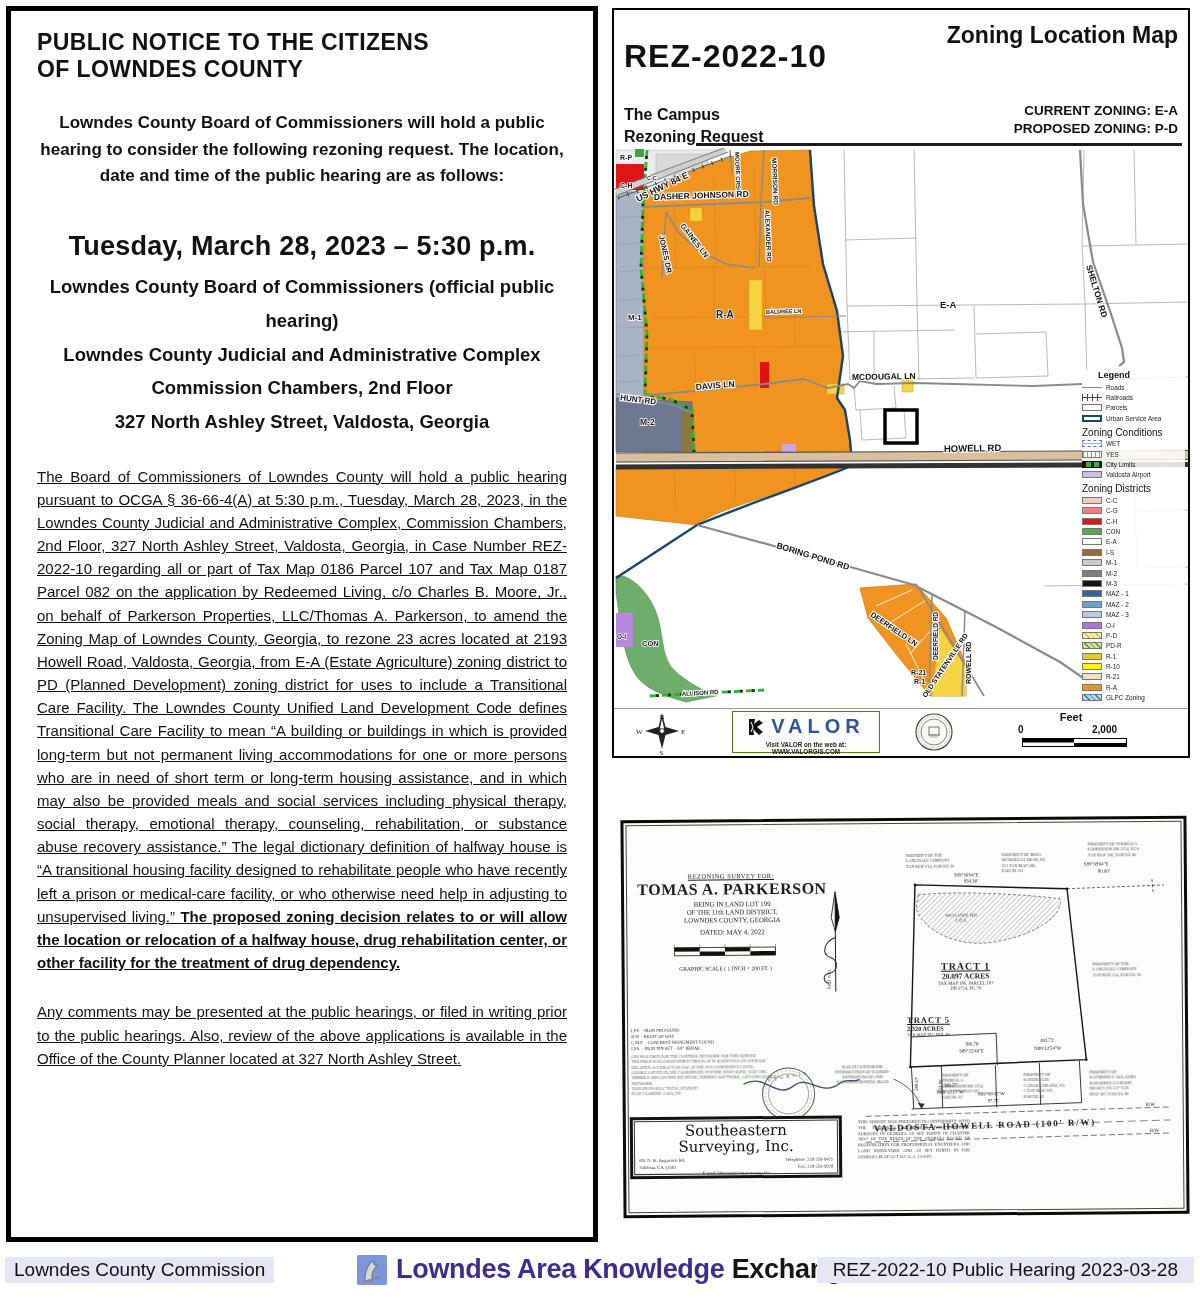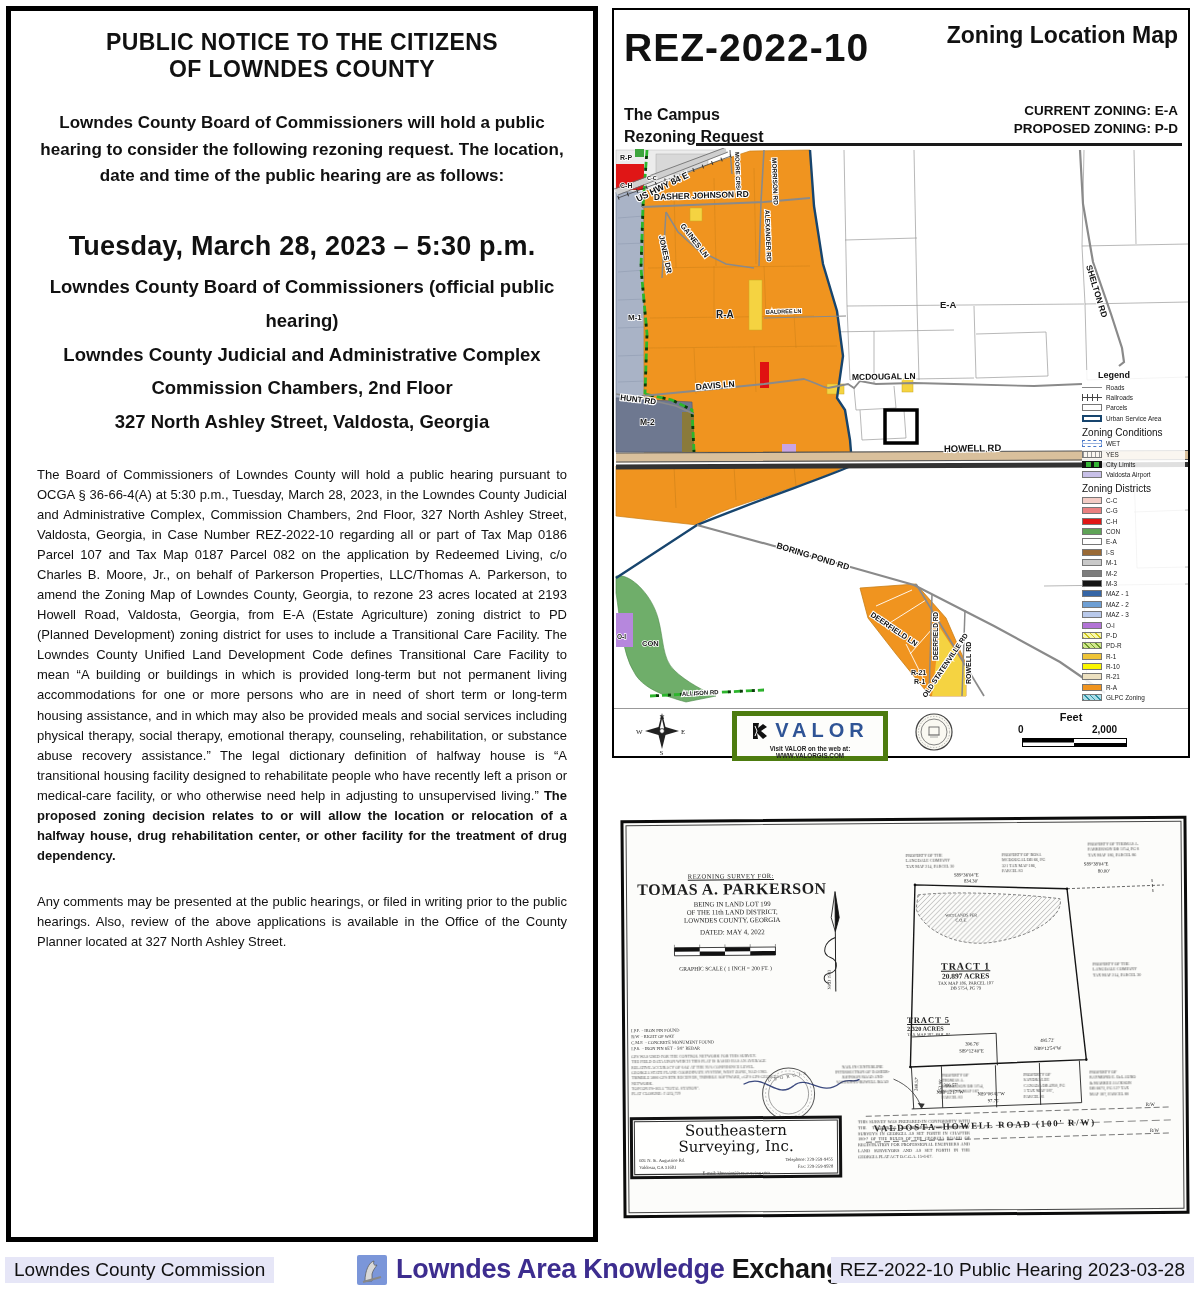--- a/index.html
+++ b/index.html
@@ -1,32 +1,32 @@
 <!DOCTYPE html>
 <html><head>
 <meta charset="utf-8">
 <style>
   html,body{margin:0;padding:0;background:#fff;}
   body{width:1200px;height:1299px;position:relative;font-family:"Liberation Sans",sans-serif;color:#111;overflow:hidden;}
   .abs{position:absolute;}
 
   
   .notice{position:absolute;left:6px;top:6px;width:592px;height:1236px;border:5px solid #000;background:#fff;box-sizing:border-box;padding:16px 26px 8px;overflow:hidden;}
-  .notice h1{margin:2px 0 0;text-align:center;font-size:23px;font-weight:800;letter-spacing:.4px;line-height:1.18;}
+  .notice h1{margin:2px 0 0;font-size:23px;font-weight:800;letter-spacing:.4px;line-height:1.18;}
   .notice .intro{margin:27px 2px 0;text-align:center;font-weight:700;font-size:17px;line-height:1.55;}
   .notice .dt{margin:42px 0 0;text-align:center;font-size:27px;font-weight:800;letter-spacing:.2px;}
   .notice .venue{margin-top:8px;}
   .notice .venue p{margin:0;text-align:center;font-weight:700;font-size:18.5px;line-height:1.82;}
-  .notice .body{margin:26px 0 0;font-size:13px;line-height:1.545;text-align:justify;}
+  .notice .body{margin:26px 0 0;font-size:15px;line-height:1.545;text-align:justify;text-decoration:underline;}
   .notice .body b{font-weight:700;}
 
   
   .map-panel{position:absolute;left:612px;top:8px;width:578px;height:750px;border:2px solid #000;box-sizing:border-box;background:#fff;}
   .map-header{position:relative;height:138px;}
-  .case-number{position:absolute;left:10px;top:16px;font-size:39px;font-weight:800;letter-spacing:1px;}
+  .case-number{position:absolute;left:10px;top:28px;font-size:32px;font-weight:800;letter-spacing:1px;}
   .map-title{position:absolute;right:10px;top:12px;font-size:23px;font-weight:800;}
   .map-sub{position:absolute;left:10px;top:94px;font-size:16px;font-weight:700;line-height:1.35;}
   .map-zoning{position:absolute;right:10px;top:92px;font-size:13.5px;font-weight:800;text-align:right;line-height:1.35;}
   .header-rule{position:absolute;left:82px;right:6px;bottom:2px;height:3px;background:#1a1a1a;}
   .map-body{position:relative;height:560px;}
   .map-body svg{display:block;}
 
   
   .legend{position:absolute;top:222px;right:3px;width:103px;background:rgba(255,255,255,.85);font-family:"Liberation Sans",sans-serif;}
   .lg-title{font-size:9px;font-weight:800;margin-bottom:2px;padding-left:16px;}
@@ -40,21 +40,21 @@
   .sw-usa{border:2.5px solid #17456e;background:#fff;}
   .sw-wet{border:1px dashed #4a78c8;background:repeating-linear-gradient(0deg,transparent 0 2px,rgba(74,120,200,.55) 2px 3px);}
   .sw-yes{background:repeating-linear-gradient(90deg,#999 0 1px,transparent 1px 4px);}
   .sw-city{border:1px solid #111;background:repeating-linear-gradient(90deg,#111 0 3px,#35b435 3px 8px);}
   .sw-air{background:#c8c0e8;}
   .hatch-yellow{background-image:repeating-linear-gradient(45deg,rgba(200,190,0,.85) 0 1px,transparent 1px 4px);}
   .hatch-green{background-image:repeating-linear-gradient(45deg,rgba(90,140,20,.85) 0 1px,transparent 1px 4px);}
   .hatch-cyan{background-image:repeating-linear-gradient(45deg,rgba(20,130,150,.85) 0 1px,transparent 1px 4px);}
 
   .map-footer{position:relative;height:46px;border-top:1px solid #999;}
-  .valor-box{position:absolute;left:118px;top:2px;width:146px;height:40px;border:5px solid #4d7c0f;background:#fdfdfb;text-align:center;}
+  .valor-box{position:absolute;left:118px;top:2px;width:146px;height:40px;border:1px solid #4d7c0f;background:#fdfdfb;text-align:center;}
   .valor-line{display:flex;align-items:center;justify-content:center;gap:6px;margin-top:3px;}
   .valor-name{font-size:20px;font-weight:800;letter-spacing:5px;color:#2f5496;}
   .valor-cap{font-size:6.3px;font-weight:700;color:#222;margin-top:3px;}
   .feet-label{position:absolute;left:392px;top:2px;width:130px;text-align:center;font-size:11px;font-weight:800;}
   .feet-zero{position:absolute;left:404px;top:15px;font-size:10px;font-weight:800;}
   .feet-max{position:absolute;left:478px;top:15px;font-size:10px;font-weight:800;}
   .scalebar{position:absolute;left:408px;top:29px;width:105px;height:9px;border:1px solid #000;box-sizing:border-box;
     background:linear-gradient(90deg,#000 0 50%,#fff 50% 100%) top/100% 50% no-repeat,
                linear-gradient(90deg,#fff 0 50%,#000 50% 100%) bottom/100% 50% no-repeat;}
 
@@ -91,21 +91,21 @@
   .firm-box{position:absolute;left:4px;top:294px;width:212px;height:62px;border:3px solid #111;box-sizing:border-box;background:#fffffe;}
   .firm-box:before{content:"";position:absolute;inset:1px;border:1px solid #333;}
   .firm-name{position:relative;text-align:center;font-size:15px;line-height:1.05;margin-top:4px;font-family:"DejaVu Serif",serif;}
   .firm-lines{position:relative;display:flex;justify-content:space-between;padding:2px 6px 0;font-size:4.6px;color:#333;}
   .firm-email{position:relative;text-align:center;font-size:4.6px;color:#333;margin-top:1px;}
   .sv-conform{left:232px;top:298px;width:112px;font-size:4.4px;line-height:1.32;color:#333;text-align:justify;filter:blur(.15px);}
 
   
   .page-footer{position:absolute;left:0;top:1252px;width:1200px;height:40px;}
   .pf-left{position:absolute;left:5px;top:5px;background:#e6e6f7;padding:2px 9px;font-size:19px;color:#111;}
-  .pf-right{position:absolute;right:6px;top:5px;background:#e6e6f7;padding:2px 9px;font-size:19px;color:#111;}
+  .pf-right{position:absolute;right:6px;top:5px;background:#e6e6f7;padding:2px 16px;font-size:19px;color:#111;}
   .pf-center{position:absolute;left:357px;top:2px;display:flex;align-items:center;gap:9px;cursor:pointer;}
   .pf-center .t1{font-size:27px;font-weight:800;color:#3d2d8f;letter-spacing:-.3px;}
   .pf-center .t2{font-size:27px;font-weight:800;color:#151515;letter-spacing:-.3px;}
 </style>
 </head>
 <body>
 
 <div class="page">
 
   <section class="notice">

